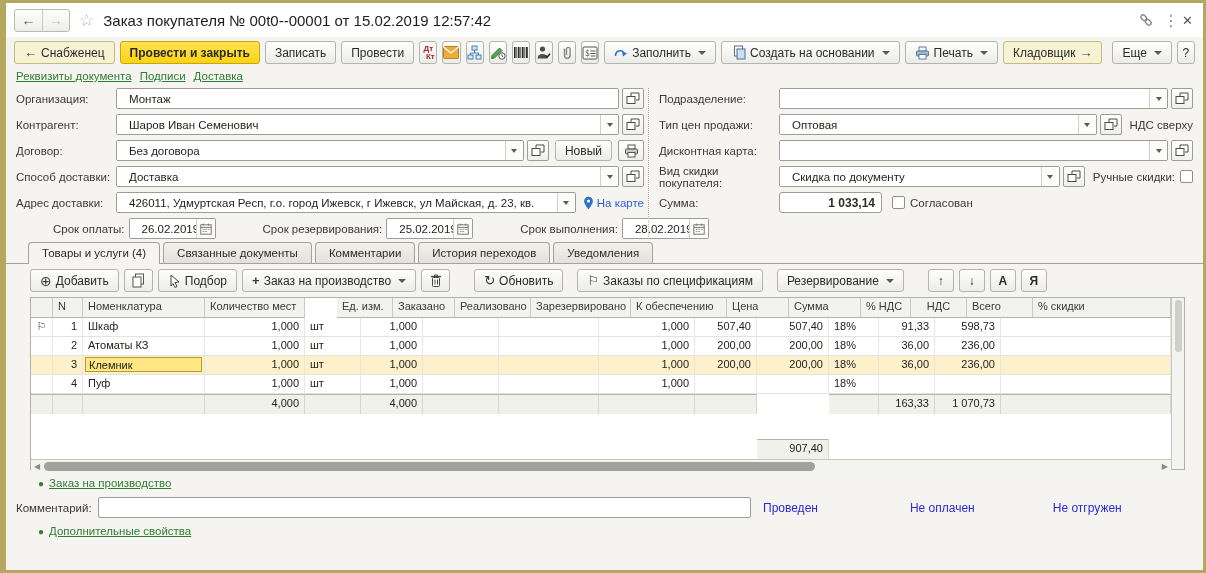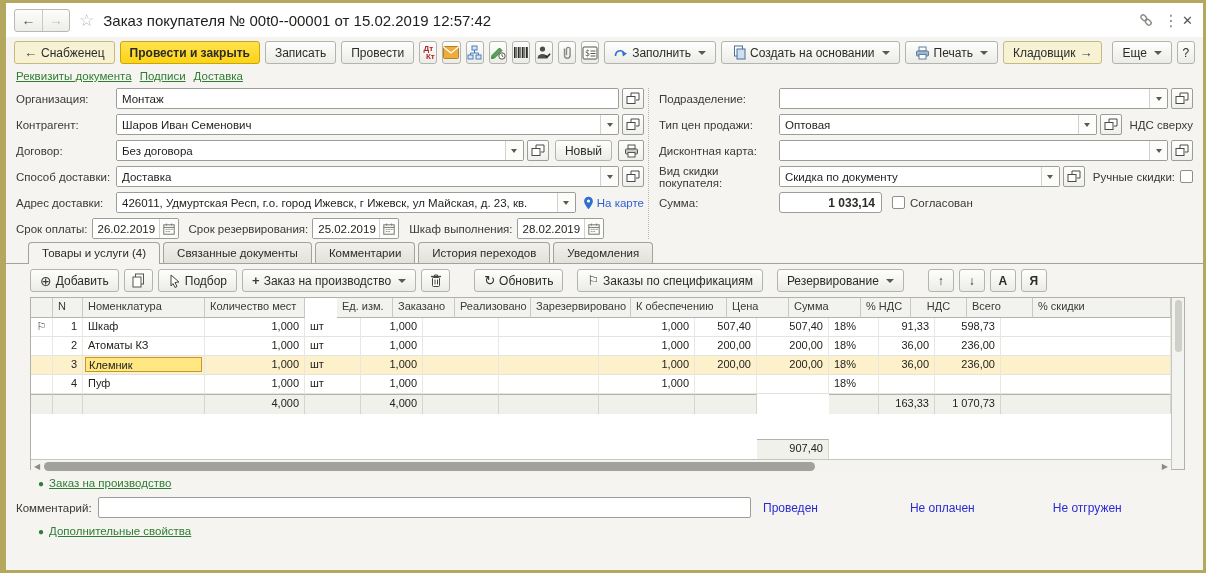--- a/index.html
+++ b/index.html
@@ -41,28 +41,28 @@
 
   
   .formarea { display:flex; padding:2px 10px 0 10px; flex:none; }
   .fcol { display:flex; flex-direction:column; gap:5px; }
   .fcol.left  { width:628px; flex:none; }
   .fcol.right { flex:1; border-left:1px dotted #b7b7b0; padding-left:10px; margin-left:4px; }
   .frow { display:flex; align-items:center; height:21px; }
   .flabel { width:100px; flex:none; font-size:11.5px; color:#3a3a35; }
   .fcol.right .flabel { width:120px; }
   .fwrap { display:flex; align-items:stretch; flex:1; height:21px; border:1px solid #9d9d97; border-radius:2px; background:#fff; overflow:hidden; }
-  .fin { flex:1; border:none; outline:none; padding:0 5px; font-size:11.5px; font-family:"Liberation Sans","DejaVu Sans",sans-serif; color:#1e1e1b; min-width:0; background:#fff; }
+  .fin { flex:1; border:none; outline:none; padding:0 12px; font-size:11.5px; font-family:"Liberation Sans","DejaVu Sans",sans-serif; color:#1e1e1b; min-width:0; background:#fff; }
   .fcaret { width:18px; flex:none; display:flex; align-items:center; justify-content:center; border-left:1px solid #d2d2cc; background:#fcfcfa; cursor:pointer; }
   .fcaret i { width:0; height:0; border-left:3.5px solid transparent; border-right:3.5px solid transparent; border-top:4px solid #5a5a54; }
   .sqbtn { width:22px; height:21px; flex:none; margin-left:3px; border:1px solid #9d9d97; border-radius:2px; background:linear-gradient(#fff,#efefec);
            display:flex; align-items:center; justify-content:center; cursor:pointer; }
   .calbtn { width:19px; flex:none; display:flex; align-items:center; justify-content:center; border-left:1px solid #d2d2cc; background:#fcfcfa; cursor:pointer; }
   .maplink { display:inline-flex; align-items:center; gap:3px; margin-left:7px; color:#2d5fd3; font-size:11.5px; cursor:pointer; white-space:nowrap; }
-  .dgroup { display:flex; align-items:center; }
+  .dgroup { display:flex; align-items:center;margin-left:37px; }
   .dgroup .dlabel { font-size:11.5px; color:#3a3a35; margin-right:4px; white-space:nowrap; }
   .dwrap { width:87px; flex:none; }
   .note { margin-left:8px; font-size:11.5px; color:#3a3a35; white-space:nowrap; }
   .cb { width:13px; height:13px; border:1px solid #8f8f89; border-radius:2px; background:#fff; flex:none; cursor:pointer; }
   .sumbox { width:103px; height:21px; border:1px solid #9d9d97; border-radius:3px; background:#fff; font-weight:bold; font-size:12px;
             display:flex; align-items:center; justify-content:flex-end; padding:0 6px; }
 
   
   .tabbar { display:flex; align-items:flex-end; padding:3px 0 0 22px; border-bottom:1px solid #a3a39d; flex:none; }
   .tab { padding:4px 13px 4px 13px; font-size:11.5px; color:#2b2b28; background:linear-gradient(#f1f0eb,#e3e1da);
@@ -355,21 +355,21 @@
                 <svg class="ic" width="12" height="12" viewBox="0 0 12 12">
                   <rect x="0.8" y="1.8" width="10.4" height="9.4" fill="#fff" stroke="#77776f"></rect>
                   <path d="M0.8 4.4 h10.4" stroke="#77776f"></path>
                   <path d="M3.4 0.6 v2 M8.6 0.6 v2" stroke="#77776f"></path>
                   <path d="M2.6 6.4 h2 M5.2 6.4 h2 M7.8 6.4 h2 M2.6 8.6 h2 M5.2 8.6 h2" stroke="#9a9a92"></path>
                 </svg>
               </span>
             </span>
         </span>
         <span class="dgroup">
-          <span class="dlabel">Шкаф выполнения:</span>
+          <span class="dlabel">Срок выполнения:</span>
           <span class="fwrap dwrap">
               <input class="fin" style="padding-right: 0px;" value="28.02.2019">
               <span class="calbtn">
                 <svg class="ic" width="12" height="12" viewBox="0 0 12 12">
                   <rect x="0.8" y="1.8" width="10.4" height="9.4" fill="#fff" stroke="#77776f"></rect>
                   <path d="M0.8 4.4 h10.4" stroke="#77776f"></path>
                   <path d="M3.4 0.6 v2 M8.6 0.6 v2" stroke="#77776f"></path>
                   <path d="M2.6 6.4 h2 M5.2 6.4 h2 M7.8 6.4 h2 M2.6 8.6 h2 M5.2 8.6 h2" stroke="#9a9a92"></path>
                 </svg>
               </span>

